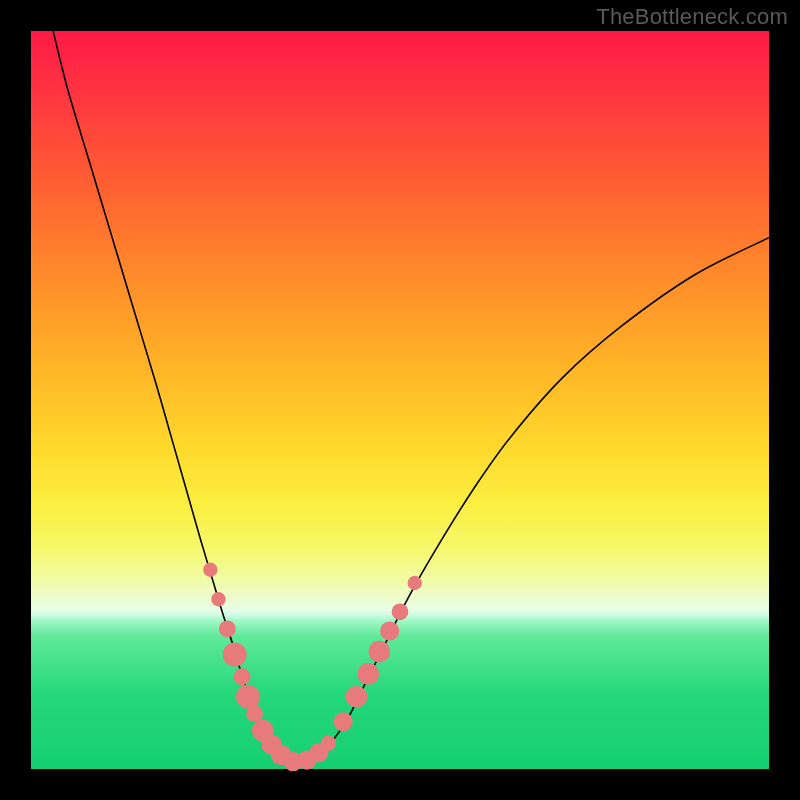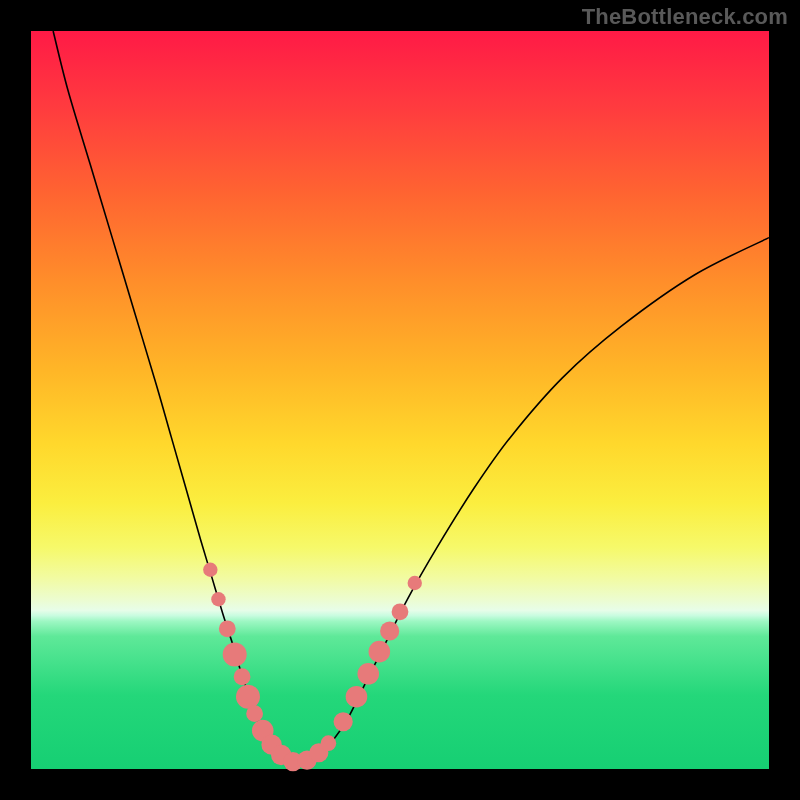--- a/index.html
+++ b/index.html
@@ -48,21 +48,21 @@
     width: 738px;
     height: 738px;
     overflow: visible;
   }
   .watermark {
     position: absolute;
     top: 4px;
     right: 12px;
     color: #595959;
     font-size: 22px;
-    font-weight: 700;
+    font-weight: 400;
     letter-spacing: 0.2px;
   }
 </style>
 </head>
 <body>
 
 <div class="stage">
 
   <div class="plot-area"></div>
 

